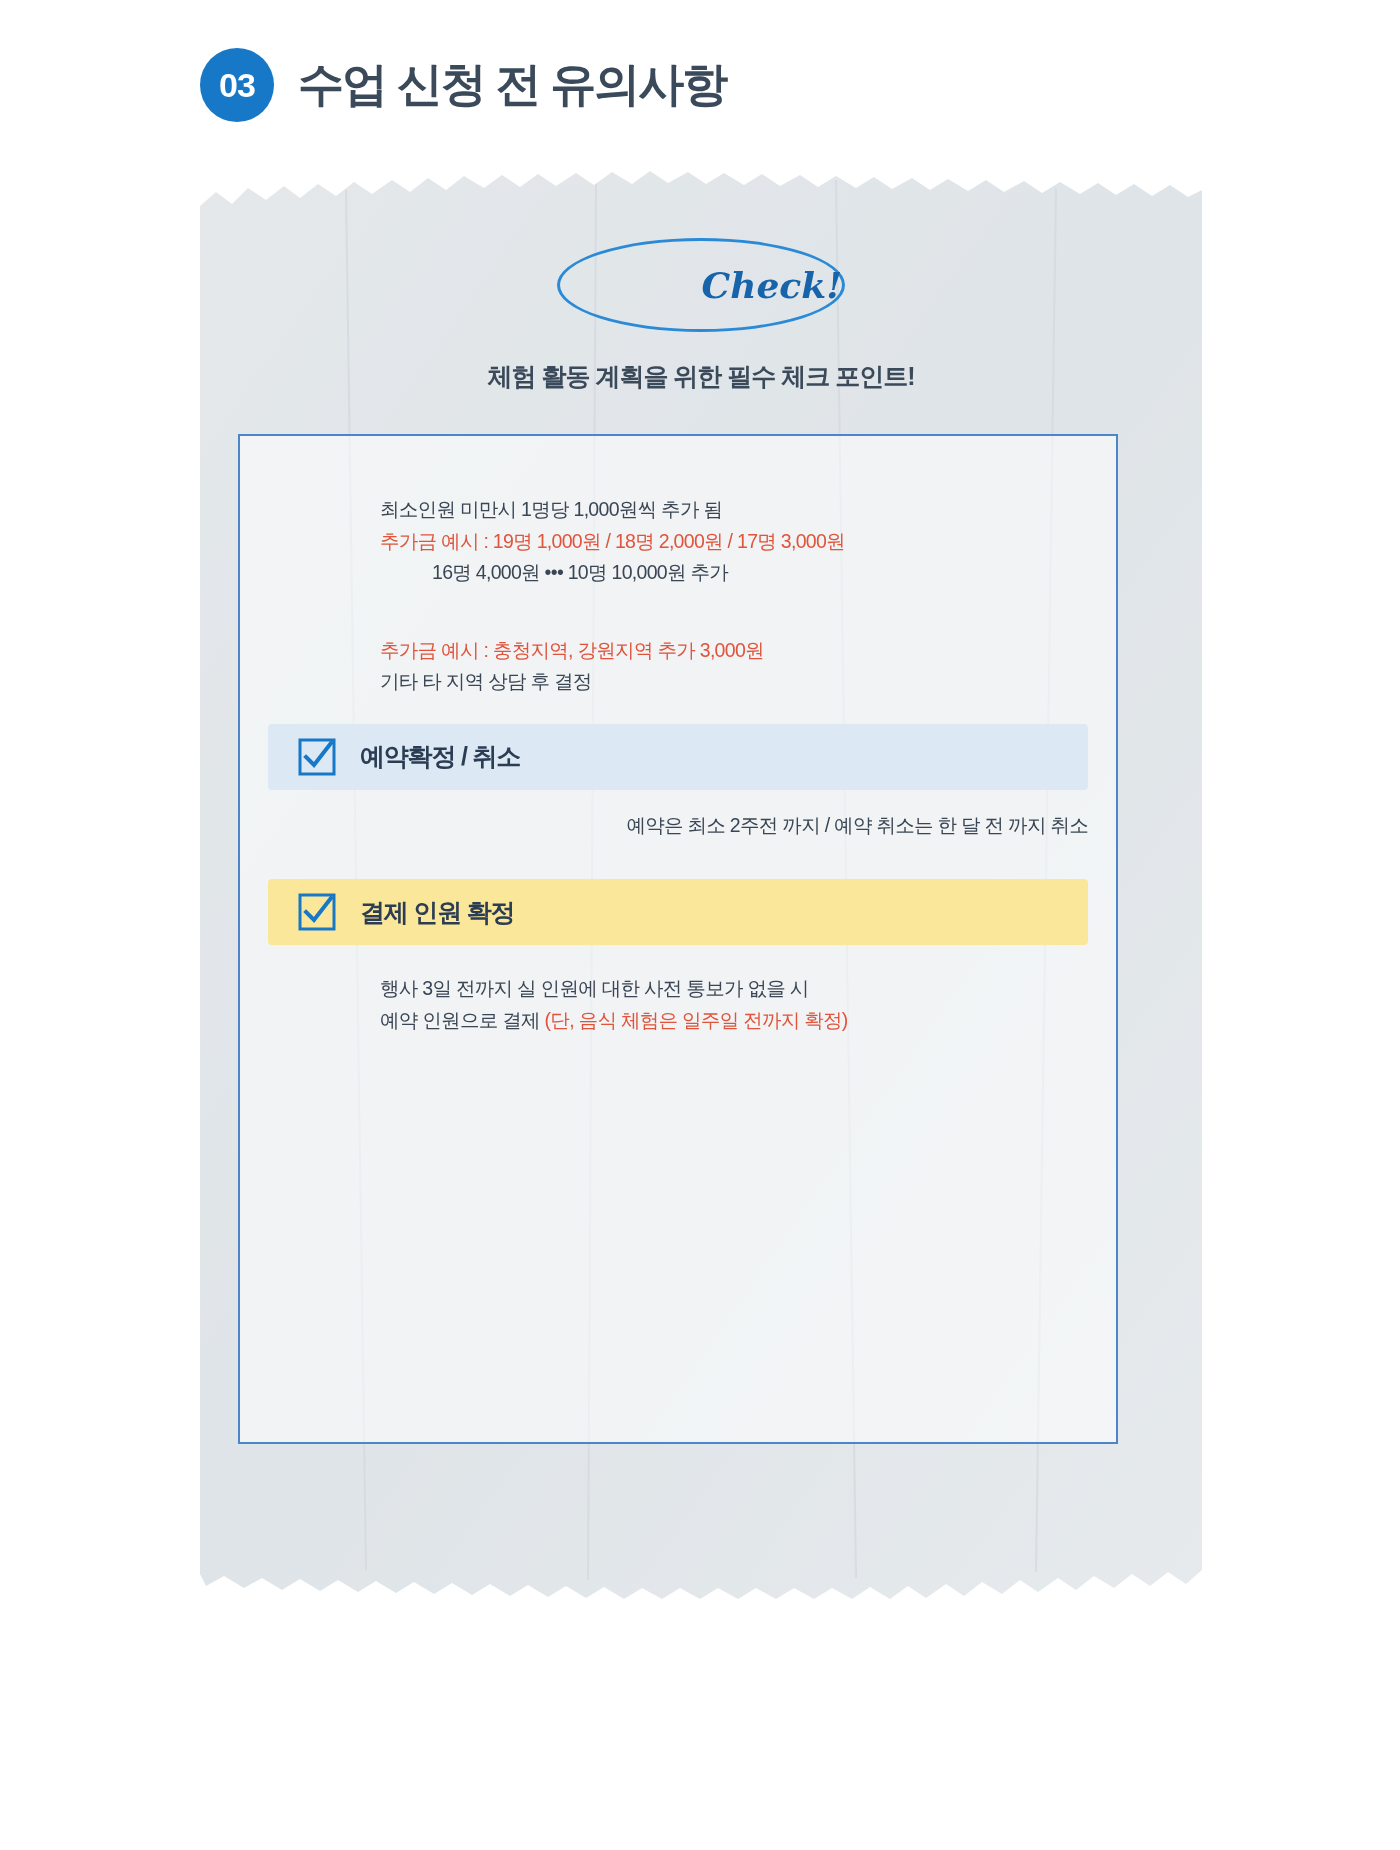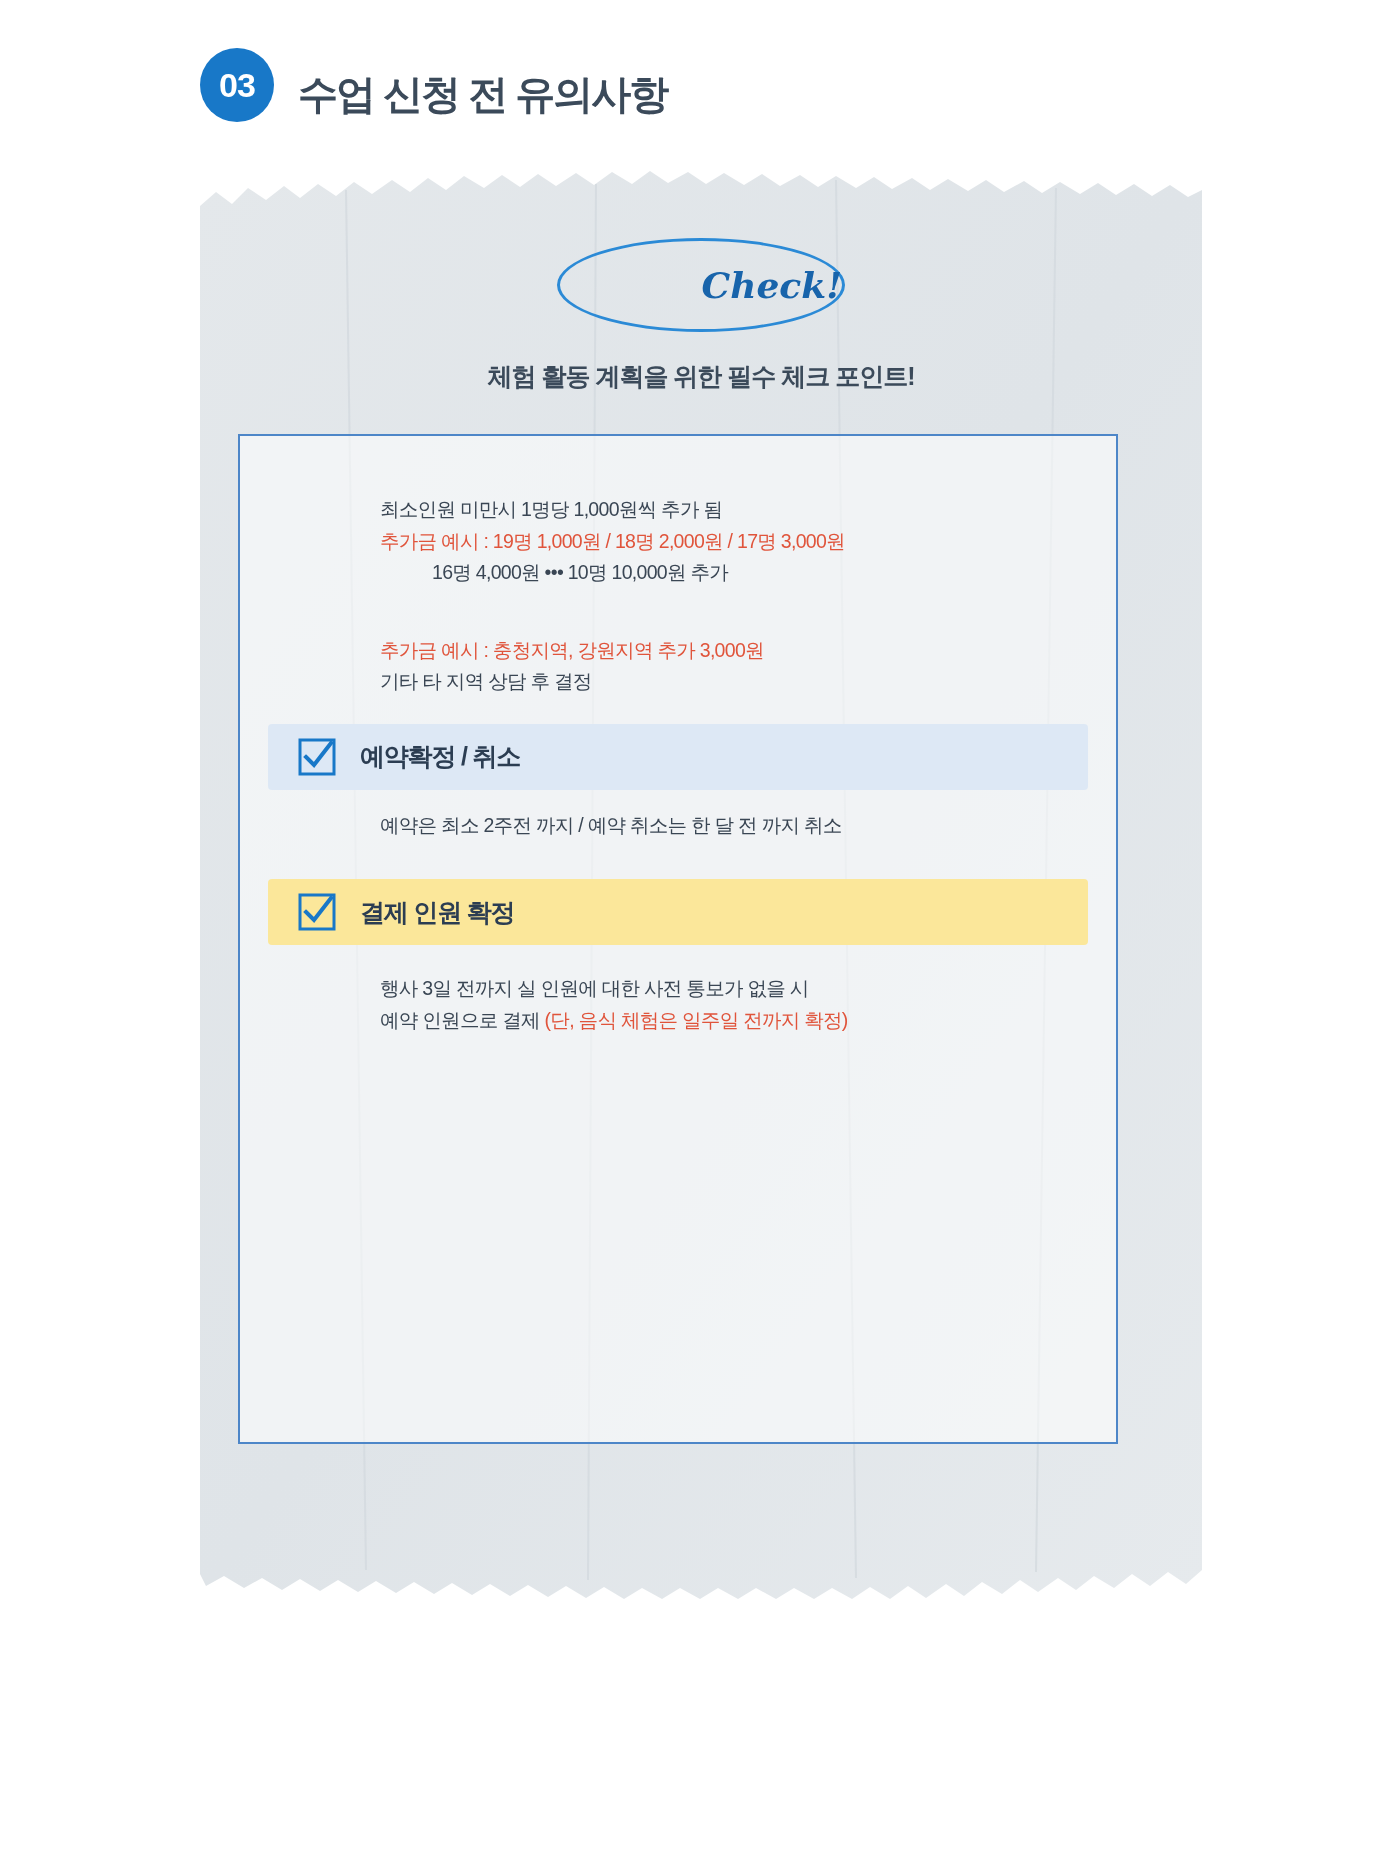--- a/index.html
+++ b/index.html
@@ -14,38 +14,38 @@
     position: relative;
     overflow: hidden;
   }
 
   
   .header {
     position: absolute;
     top: 48px;
     left: 200px;
     display: flex;
-    align-items: flex-end;
+    align-items: center;
     gap: 24px;
   }
   .badge-num {
     width: 74px;
     height: 74px;
     border-radius: 50%;
     background: #1878c8;
     color: #ffffff;
     font-size: 34px;
     font-weight: bold;
     display: flex;
     align-items: center;
     justify-content: center;
     letter-spacing: -1px;
   }
   .header-title {
-    font-size: 40px;
+    font-size: 46px;
     font-weight: bold;
     color: #3b4a5a;
     letter-spacing: -2px;
     white-space: nowrap;
   }
 
   
   .paper-wrap {
     position: absolute;
     top: 170px;
@@ -141,21 +141,21 @@
 
   .item-body {
     padding: 20px 0 22px 112px;
     font-size: 19.5px;
     line-height: 1.62;
     color: #3a4654;
     letter-spacing: -0.7px;
   }
   .item-body .red { color: #e0543b; }
   .item-body .indent { padding-left: 52px; display: inline-block; }
-  .sp-lg { padding-bottom: 34px; }
+  .sp-lg { padding-bottom: 34px; text-align: right; }
   .sp-md { padding-top: 28px; padding-bottom: 28px; }
 </style>
 </head>
 <body>
 
 <div class="header">
   <div class="badge-num">03</div>
   <div class="header-title">수업 신청 전 유의사항</div>
 </div>
 

